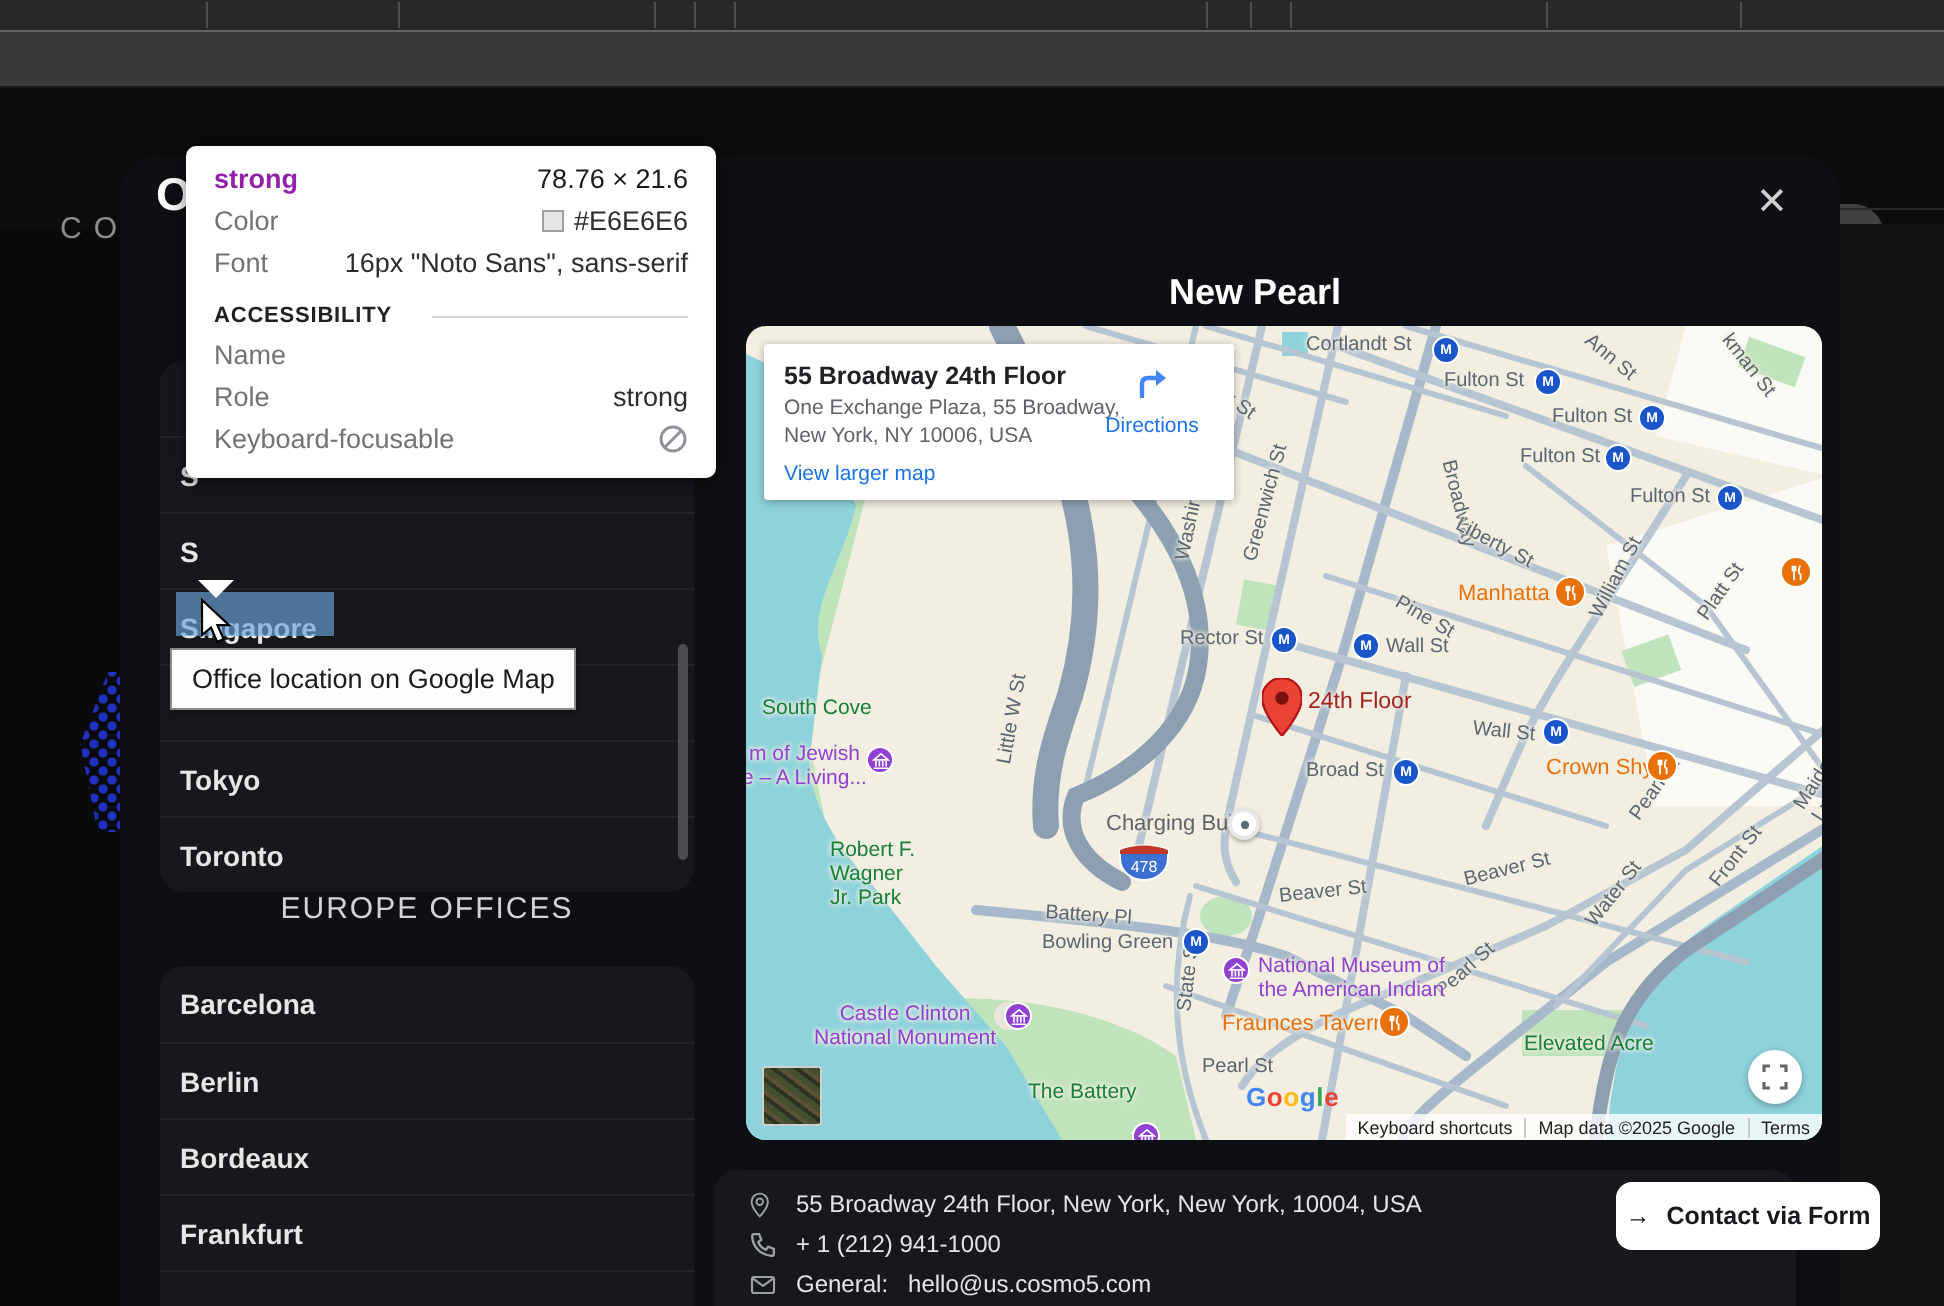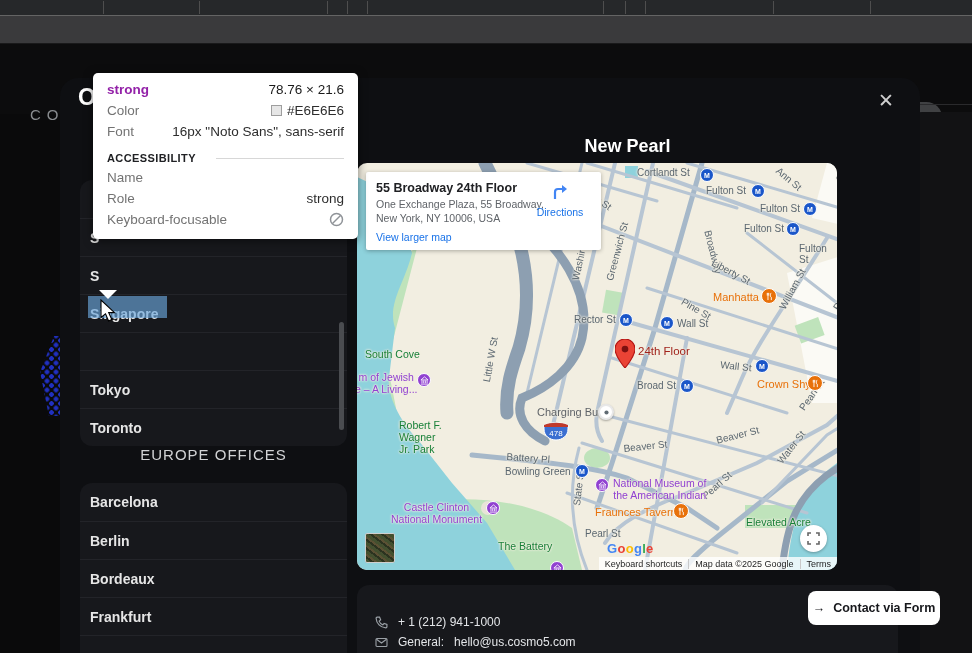--- a/index.html
+++ b/index.html
@@ -49,21 +49,21 @@
   #scroll-thumb { left:279px; top:244px; width:5px; height:108px; background:#4a4c50;
     border-radius:3px; z-index:11; }
   #europe-heading { left:20px; top:368px; width:267px; text-align:center; color:#d2d3d5;
     font-size:15px; letter-spacing:1px; font-weight:400; }
 
   
   #city-title { left:297px; top:58px; width:541px; text-align:center; color:#fff;
     font-size:18px; font-weight:700; }
 
   
-  #map { left:297px; top:85px; width:480px; height:407px; background:#f2eee1;
+  #map { left:313px; top:85px; width:538px; height:407px; background:#f2eee1;
     border-radius:10px; overflow:hidden; }
   #map svg.base { position:absolute; left:0; top:0; }
   .mlbl { position:absolute; font-size:10px; color:#5b6770; white-space:pre-line;
     text-shadow:0 0 2px #f2eee1,0 0 2px #f2eee1,0 0 3px #f2eee1; transform-origin:left top; }
   .mlbl.lbl-park { color:#188038; font-size:10.5px; }
   .mlbl.poi-food { color:#e8710a; font-size:11px; font-weight:500; }
   .mlbl.poi-mus { color:#9141d1; font-size:10.5px; text-align:center; }
   .mlbl.lbl-dest { color:#a1231b; font-size:11.5px; font-weight:500; }
   .mlbl.lbl-poi-gray { color:#5f6368; font-size:11px; }
   .mk { position:absolute; border-radius:50%; display:flex; align-items:center;
@@ -426,20 +426,28 @@
         </svg>
       </div>
       <div class="abs" id="attribution">
         <span>Keyboard shortcuts</span>
         <span>Map data ©2025 Google</span>
         <span>Terms</span>
       </div>
     </div>
 
     <div class="abs" id="contact-card">
+      <div class="c-row" style="top:10px">
+        <span class="c-ic">
+          <svg viewBox="0 0 12 16">
+              <path d="M6,1 C3.2,1 1,3.2 1,6 C1,10 6,15 6,15 C6,15 11,10 11,6 C11,3.2 8.8,1 6,1 Z M6,8 A2,2 0 1 1 6,4 A2,2 0 0 1 6,8 Z" fill="none" stroke="#9aa0a6" stroke-width="1.2"></path>
+            </svg>
+        </span>
+        <span>55 Broadway 24th Floor, New York, New York, 10004, USA</span>
+      </div>
       <div class="c-row" style="top:30px">
         <span class="c-ic">
           <svg viewBox="0 0 12 12">
               <path d="M2,1 L4.2,1 L5.2,3.6 L3.8,4.7 C4.4,6.3 5.7,7.6 7.3,8.2 L8.4,6.8 L11,7.8 L11,10 C11,10.6 10.6,11 10,11 C5,10.7 1.3,7 1,2 C1,1.4 1.4,1 2,1 Z" fill="none" stroke="#9aa0a6" stroke-width="1.1"></path>
             </svg>
         </span>
         <span>+ 1 (212) 941-1000</span>
       </div>
       <div class="c-row" style="top:50px">
         <span class="c-ic">
@@ -491,16 +499,17 @@
       <span class="dt-val">
         <svg width="15" height="15" viewBox="0 0 15 15">
             <circle cx="7.5" cy="7.5" r="6" fill="none" stroke="#8f9398" stroke-width="1.5"></circle>
             <line x1="3.5" y1="11.5" x2="11.5" y2="3.5" stroke="#8f9398" stroke-width="1.5"></line>
           </svg>
       </span>
     </div>
   </div>
   <div class="abs" id="dt-arrow"></div>
 
+  <div class="abs" id="browser-tooltip">Office location on Google Map</div>
   <svg class="abs" id="cursor" viewBox="0 0 17 24">
     <path d="M1,1 L1,18.5 L5.5,14.8 L8.6,22 L11.8,20.5 L8.7,13.6 L14.5,13.6 Z" fill="#fff" stroke="#000" stroke-width="1.1"></path>
   </svg>
 </div>
 
 </body></html>

